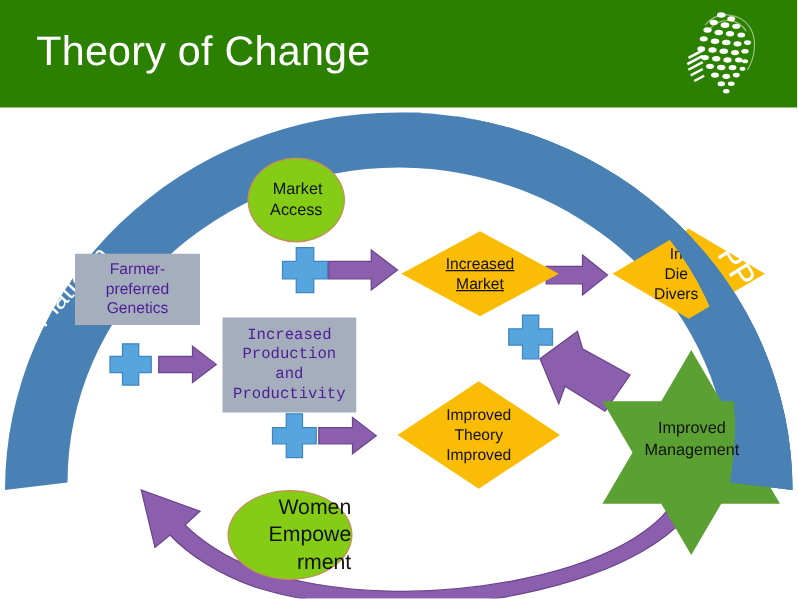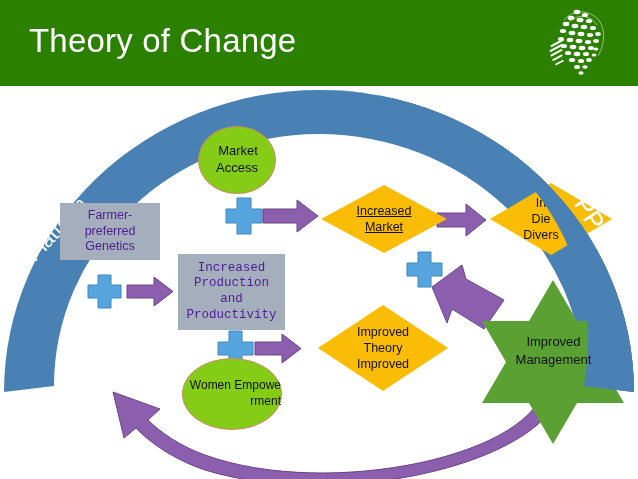--- a/index.html
+++ b/index.html
@@ -262,21 +262,21 @@
 
   <div class="box" style="left:60px; top:203px; width:100px; height:57px;">
     <span>Farmer-preferred Genetics</span>
   </div>
 
   <div class="box" style="left:178px; top:254px; width:107px; height:76px;font-family:Liberation Mono, monospace;">
     <span>Increased Production and Productivity</span>
   </div>
 
 
-  <div class="oval" style="left:182px; top:358px; width:100px; height:72px; font-size:12px;">
+  <div class="oval" style="left:182px; top:392px; width:100px; height:72px; font-size:17px;">
     <span>Women Empowe rment</span>
   </div>
 
   <div class="diamond-label" style="left:339px; top:198px; width:90px; height:42px;text-decoration:underline;">
     <div>
       <div>Increased</div>
       <div>Market</div>
     </div>
   </div>
 

